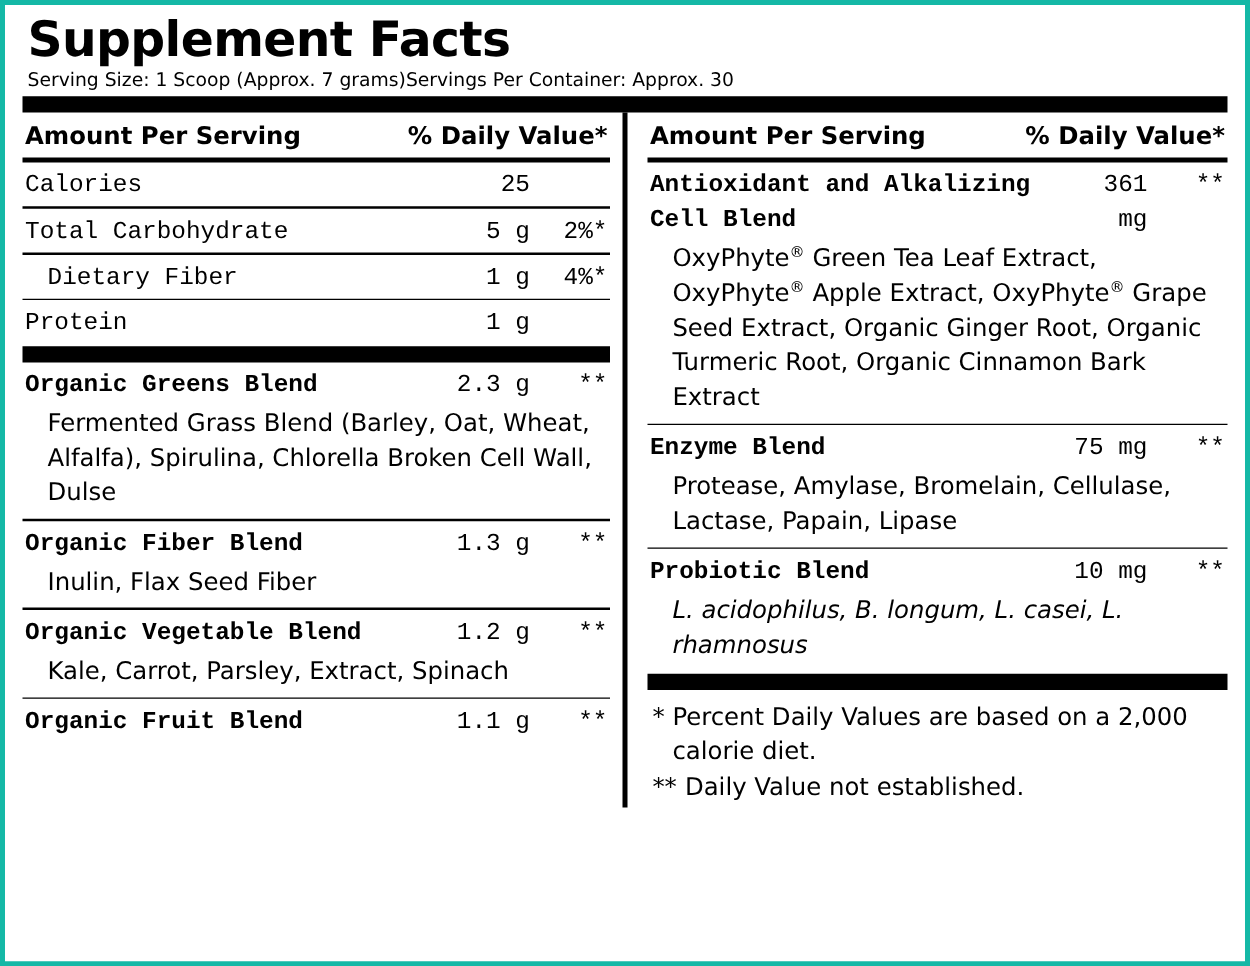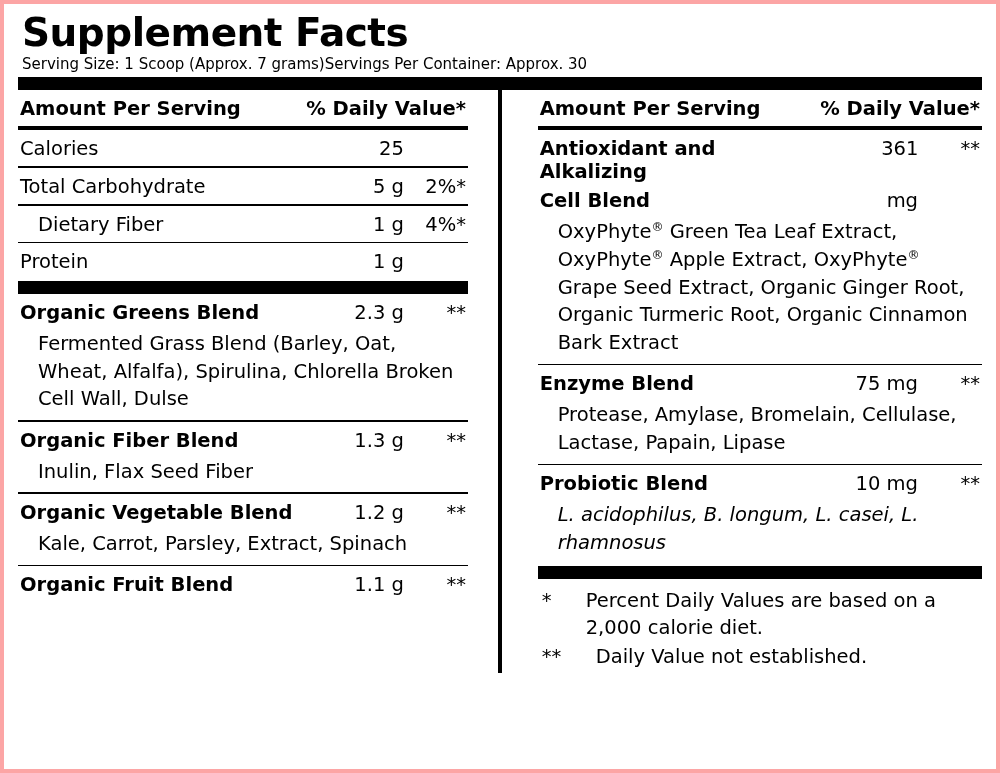--- a/index.html
+++ b/index.html
@@ -8,21 +8,21 @@
     background: #ffffff;
   }
   body {
     font-family: "DejaVu Sans", "Liberation Sans", sans-serif;
     color: #000000;
   }
   .panel {
     width: 1000px;
     height: 773px;
     box-sizing: border-box;
-    border: 4px solid #fca5a5;
+    border: 4px solid #14b8a6;
     background: #fff;
     position: relative;
     overflow: hidden;
     padding: 6px 14px 0 14px;
   }
   .title {
     font-size: 39px;
     font-weight: bold;
     letter-spacing: -0.5px;
     line-height: 1.06;
@@ -45,21 +45,20 @@
     background: #000;
   }
   .rule-thin {
     height: 1.6px;
     background: #000;
   }
   .columns {
     display: flex;
     align-items: stretch;
     margin-top: 0;
-    gap: 20px;
   }
   .col {
     width: 486px;
     box-sizing: border-box;
   }
   .col-left {
     padding-right: 8px;
   }
   .col-right {
     padding-left: 14px;
@@ -79,20 +78,21 @@
     font-weight: bold;
     padding: 7px 2px 6px 2px;
   }
   .hdr .dv { letter-spacing: 0px; }
   .line {
     display: flex;
     align-items: flex-start;
     font-size: 19.5px;
     padding: 7px 2px 6px 2px;
     position: relative;
+    font-family: Liberation Mono, monospace;
   }
   .line .nm {
     flex: 1 1 auto;
   }
   .line .amt {
     width: 92px;
     text-align: right;
     padding-right: 6px;
     white-space: pre;
   }
@@ -122,21 +122,21 @@
     margin-bottom: 2px;
   }
   .footnote .star {
     width: 16px;
     flex: 0 0 auto;
   }
   .footnote .star2 {
     width: 26px;
     flex: 0 0 auto;
   }
-  .footnote .txt { flex: 1 1 auto; margin-left: 28px; }
+  .footnote .txt { flex: 1 1 auto; }
   sup { font-size: 0.62em; vertical-align: super; }
 </style>
 </head>
 <body>
 
 <div class="panel">
 
   <div class="title">Supplement Facts</div>
 
   <div class="serving-row">

